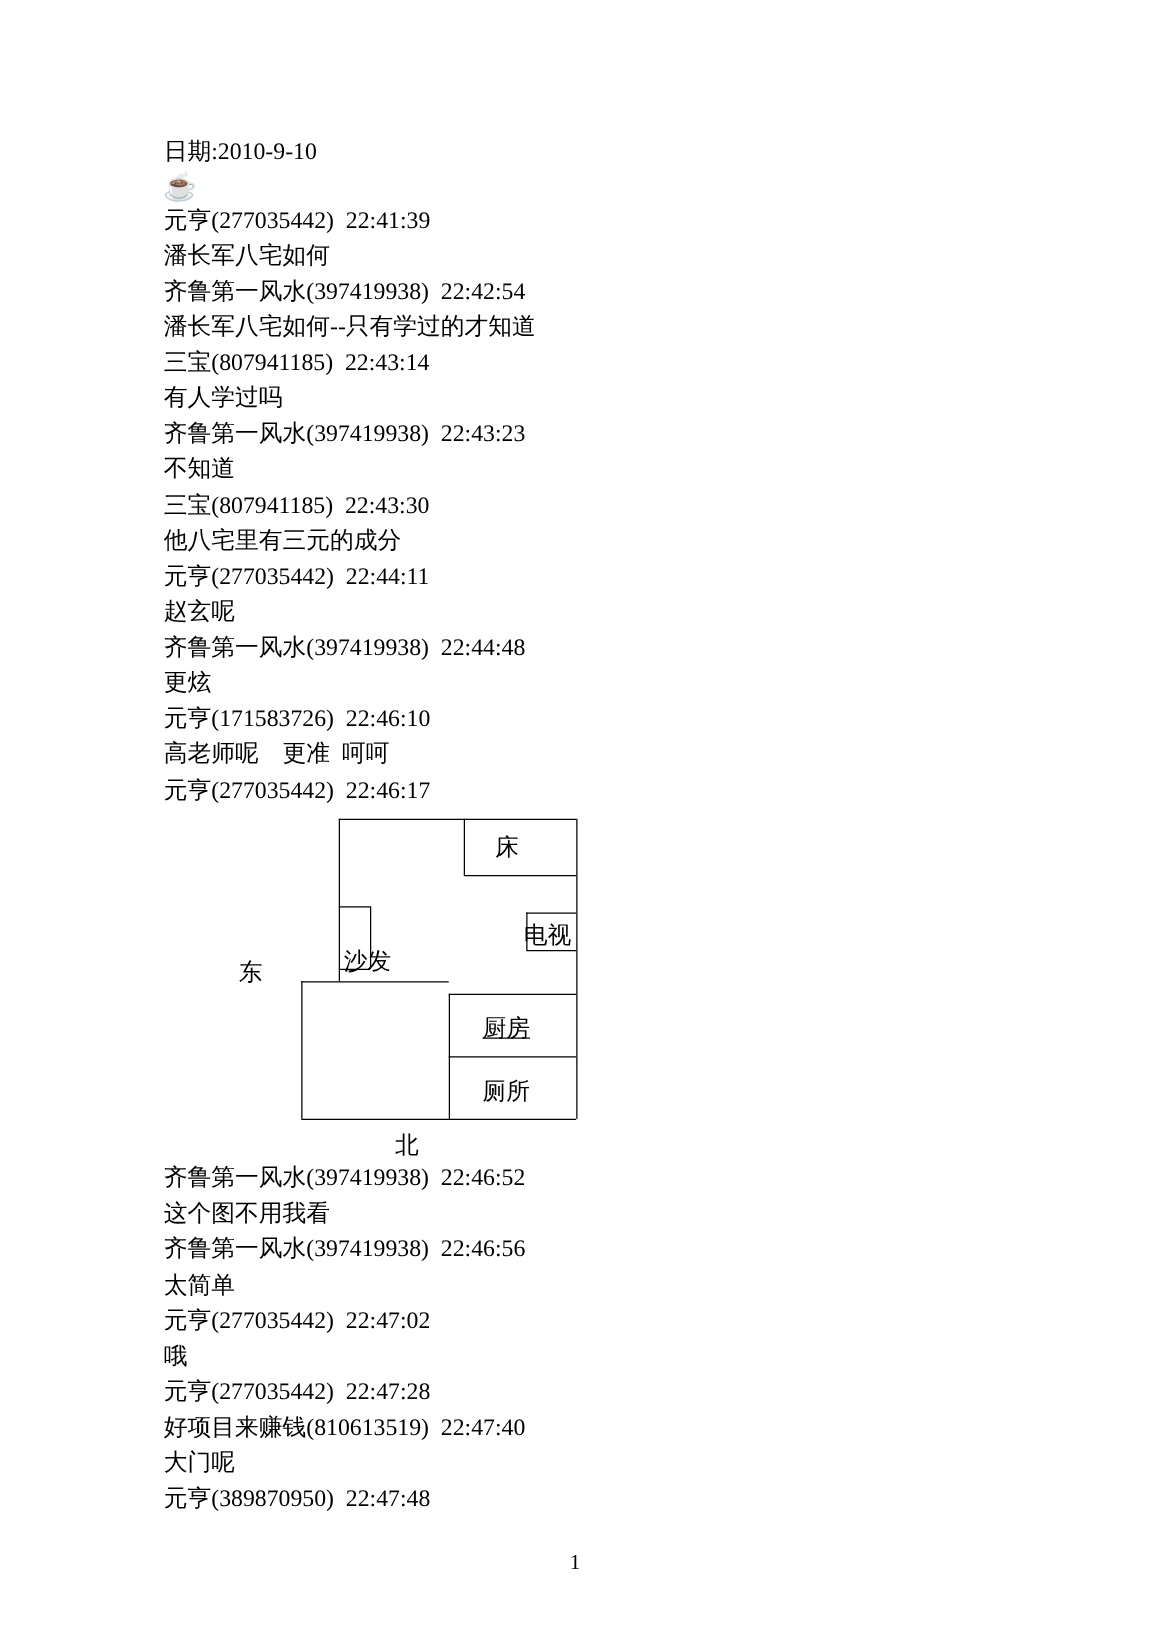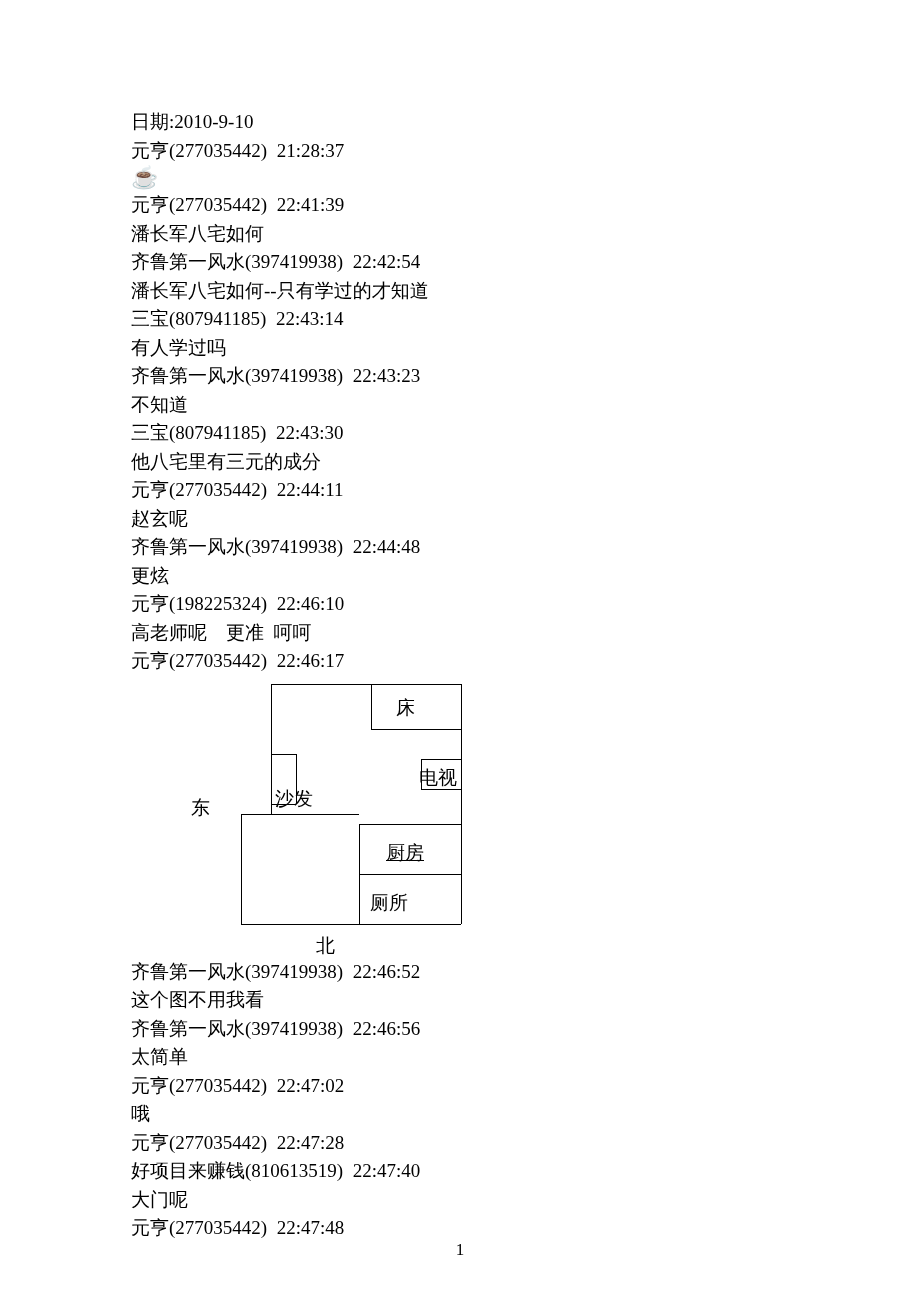--- a/index.html
+++ b/index.html
@@ -57,37 +57,36 @@
   }
 </style>
 </head>
 <body>
 
 <div class="page">
 
   <div class="line">日期:2010-9-10</div>
 
   <div id="messages-top">
-      <div class="line">元亨(277035442)  21:28:37</div>
       <div class="line emoji">☕</div>
       <div class="line">元亨(277035442)  22:41:39</div>
       <div class="line">潘长军八宅如何</div>
       <div class="line">齐鲁第一风水(397419938)  22:42:54</div>
       <div class="line">潘长军八宅如何--只有学过的才知道</div>
       <div class="line">三宝(807941185)  22:43:14</div>
       <div class="line">有人学过吗</div>
       <div class="line">齐鲁第一风水(397419938)  22:43:23</div>
       <div class="line">不知道</div>
       <div class="line">三宝(807941185)  22:43:30</div>
       <div class="line">他八宅里有三元的成分</div>
       <div class="line">元亨(277035442)  22:44:11</div>
       <div class="line">赵玄呢</div>
       <div class="line">齐鲁第一风水(397419938)  22:44:48</div>
       <div class="line">更炫</div>
-      <div class="line">元亨(198225324)  22:46:10</div>
+      <div class="line">元亨(171583726)  22:46:10</div>
       <div class="line">高老师呢    更准  呵呵</div>
       <div class="line">元亨(277035442)  22:46:17</div>
     </div>
 
   <div class="diagram">
 
     <div class="lbl" style="left:0px; top:110px;">东</div>
 
     <div class="hline" style="left:80px; top:0px; width:190px;"></div>
 
@@ -112,32 +111,32 @@
     <div class="hline" style="left:50px; top:130px; width:118px;"></div>
 
     <div class="vline" style="left:50px; top:130px; height:110px;"></div>
 
     <div class="hline" style="left:50px; top:240px; width:220px;"></div>
 
     <div class="vline" style="left:168px; top:140px; height:100px;"></div>
     <div class="hline" style="left:168px; top:140px; width:102px;"></div>
     <div class="hline" style="left:168px; top:190px; width:102px;"></div>
     <div class="lbl" style="left:195px; top:155px;text-decoration:underline;">厨房</div>
-    <div class="lbl" style="left:179px; top:205px;">厕所</div>
+    <div class="lbl" style="left:195px; top:205px;">厕所</div>
 
     <div class="lbl" style="left:125px; top:248px;">北</div>
   </div>
 
   <div id="messages-bottom">
       <div class="line">齐鲁第一风水(397419938)  22:46:52</div>
       <div class="line">这个图不用我看</div>
       <div class="line">齐鲁第一风水(397419938)  22:46:56</div>
       <div class="line">太简单</div>
       <div class="line">元亨(277035442)  22:47:02</div>
       <div class="line">哦</div>
       <div class="line">元亨(277035442)  22:47:28</div>
       <div class="line">好项目来赚钱(810613519)  22:47:40</div>
       <div class="line">大门呢</div>
-      <div class="line">元亨(277035442)  22:47:48</div>
+      <div class="line">元亨(389870950)  22:47:48</div>
     </div>
 
   <div class="pagenum">1</div>
 </div>
 
 </body></html>

